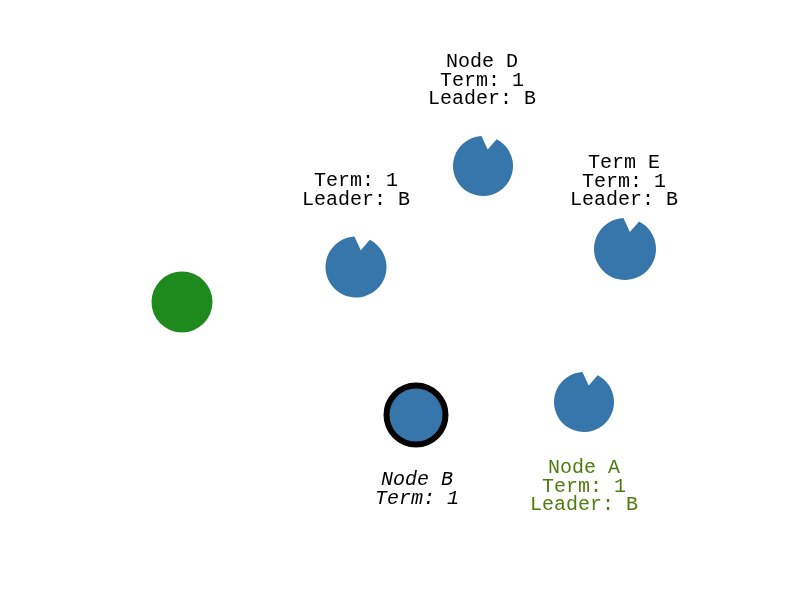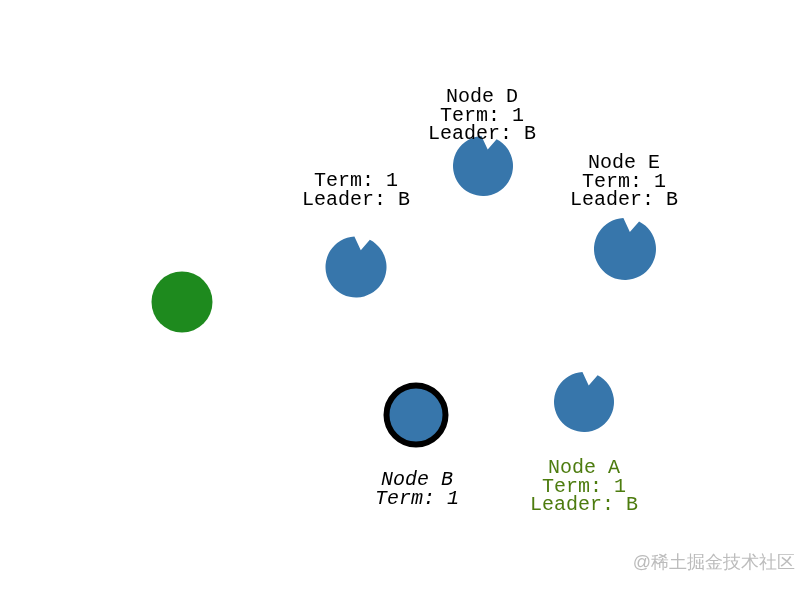--- a/index.html
+++ b/index.html
@@ -36,37 +36,36 @@
     font-size: 18px;
     line-height: 20px;
     color: #bcbcbc;
     font-family: "Liberation Sans", "DejaVu Sans", sans-serif;
   }
 </style>
 </head>
 <body>
 
 <div id="canvas" style="background: rgb(255, 255, 255);">
-  <div class="watermark" style="color: rgb(188, 188, 188);">@稀土掘金技术社区</div>
 <svg viewBox="0 0 80 80" class="node-circle" style="left: 544px; top: 362px;">
       <path d="M 38.43 10.04 A 30.00 30.00 0 1 0 53.62 13.27 L 44.71 23.56 Z" fill="#3776ab"></path>
     </svg>
     <div class="node-label" style="left: 584px; top: 459px; color: #4d7c0f;"><div>Node A</div><div>Term: 1</div><div>Leader: B</div></div>
     <svg viewBox="0 0 80 80" class="node-circle" style="left: 376px; top: 375px;">
       <circle cx="40" cy="40" r="29.5" fill="#3776ab" stroke="#000000" stroke-width="6"></circle>
     </svg>
     <div class="node-label" style="left: 417px; top: 471px; color: rgb(0, 0, 0); font-style: italic;"><div>Node B</div><div>Term: 1</div></div>
     <svg viewBox="0 0 80 80" class="node-circle" style="left: 316px; top: 227px;">
       <path d="M 38.40 9.54 A 30.50 30.50 0 1 0 53.85 12.82 L 44.79 23.29 Z" fill="#3776ab"></path>
     </svg>
     <div class="node-label" style="left: 356px; top: 172px; color: rgb(0, 0, 0);"><div>Term: 1</div><div>Leader: B</div></div>
     <svg viewBox="0 0 80 80" class="node-circle" style="left: 443px; top: 126px;">
       <path d="M 38.43 10.04 A 30.00 30.00 0 1 0 53.62 13.27 L 44.71 23.56 Z" fill="#3776ab"></path>
     </svg>
-    <div class="node-label" style="left: 482px; top: 88px; color: rgb(0, 0, 0); text-align: center;"><div>Node D</div><div>Term: 1</div><div>Leader: B</div></div>
+    <div class="node-label" style="left: 482px; top: 53px; color: rgb(0, 0, 0); text-align: center;"><div>Node D</div><div>Term: 1</div><div>Leader: B</div></div>
     <svg viewBox="0 0 80 80" class="node-circle" style="left: 585px; top: 209px;">
       <path d="M 38.38 9.04 A 31.00 31.00 0 1 0 54.07 12.38 L 44.87 23.01 Z" fill="#3776ab"></path>
     </svg>
-    <div class="node-label" style="left: 624px; top: 154px; color: rgb(0, 0, 0);"><div>Node E</div><div>Term: 1</div><div>Leader: B</div></div>
+    <div class="node-label" style="left: 624px; top: 154px; color: rgb(0, 0, 0);"><div>Term E</div><div>Term: 1</div><div>Leader: B</div></div>
     <svg viewBox="0 0 80 80" class="node-circle" style="left: 142px; top: 262px;">
       <circle cx="40" cy="40" r="30.5" fill="#1e8a1e"></circle>
     </svg>
   </div>
 
 </body></html>

